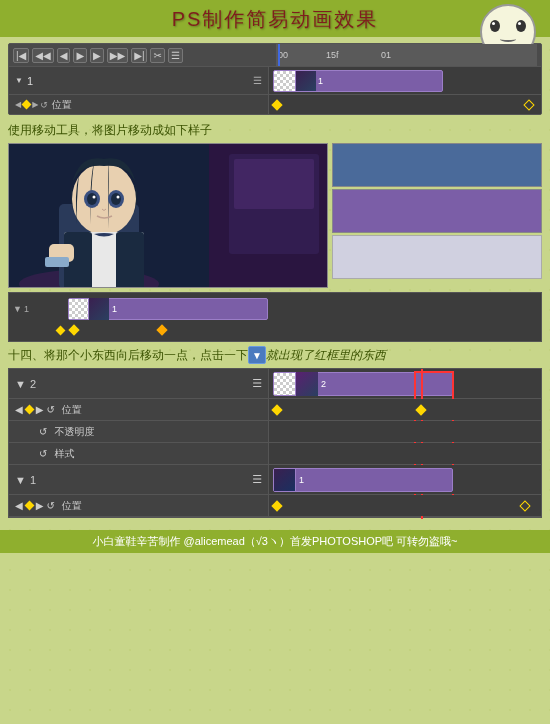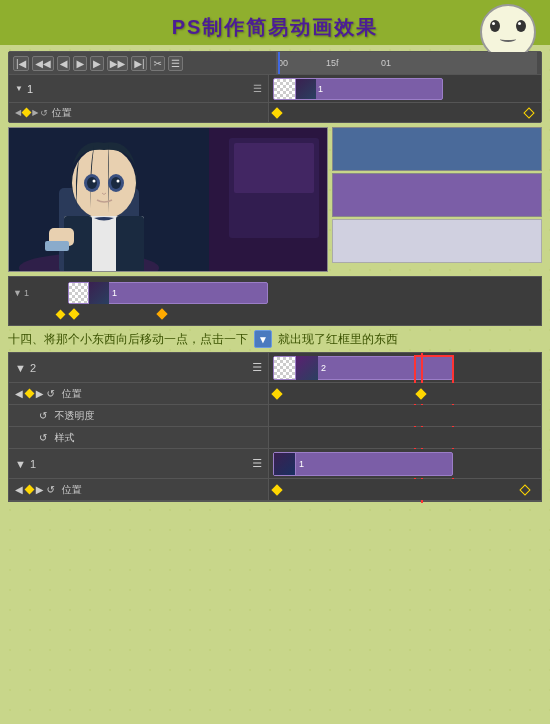--- a/index.html
+++ b/index.html
@@ -33,25 +33,24 @@
 
     
     .header {
       background-color: #8faf2e;
       text-align: center;
       padding: 6px 0 4px;
       position: relative;
     }
     .header-title {
       font-size: 20px;
-      font-weight: bold;
-      color: #4c1d95;
+      font-weight: normal;
+      color: #7f1d1d;
       text-shadow: 1px 1px 2px rgba(0,0,0,0.3);
       letter-spacing: 2px;
-      margin-top: 8px;
     }
     .header-subtitle {
       font-size: 11px;
       color: #fff;
       margin-top: 1px;
     }
     .avatar {
       position: absolute;
       right: 10px;
       top: 4px;
@@ -384,21 +383,20 @@
       position: relative;
       height: 100%;
       display: flex;
       align-items: center;
     }
 
     
     .section14-header {
       display: flex;
       align-items: center;
-      gap: 6px;
       margin: 4px 0;
     }
 
     .blue-arrow-btn {
       width: 18px;
       height: 18px;
       background: #4a7abf;
       border: 1px solid #6a9adf;
       border-radius: 2px;
       display: flex;
@@ -602,20 +600,21 @@
           </div>
           <span>位置</span>
         </div>
         <div class="kf-timeline">
           <div class="kf-point" style="left:4px;"></div>
           <div class="kf-point-empty" style="right:8px;"></div>
         </div>
       </div>
     </div>
 
+    <div class="section-text">使用移动工具，将图片移动成如下样子</div>
 
     <div class="image-preview">
       <div class="preview-main">
 
         <div class="anime-bg">
           <svg width="320" height="145" viewBox="0 0 320 145" xmlns="http://www.w3.org/2000/svg">
 
             <rect width="320" height="145" fill="#1a1030"></rect>
 
             <rect x="200" y="0" width="120" height="145" fill="#2a1540"></rect>
@@ -691,21 +690,21 @@
         <div class="small-kf-area">
           <div class="kf-point" style="left:2px;"></div>
           <div class="kf-point" style="left:90px; background:#ffaa00;"></div>
         </div>
       </div>
     </div>
 
     <div class="section14-header">
       <span class="section-text" style="margin:0;">十四、将那个小东西向后移动一点，点击一下</span>
       <div class="blue-arrow-btn">▼</div>
-      <span class="section-text" style="margin:0;">就出现了红框里的东西</span>
+      <span class="section-text" style="margin:0;font-style:italic;">就出现了红框里的东西</span>
     </div>
 
     <div class="big-timeline">
 
       <div class="big-track-row">
         <div class="big-track-left">
           <span>▼</span>
           <span style="margin-left:4px;">2</span>
           <span style="margin-left:auto;">☰</span>
         </div>
@@ -782,14 +781,17 @@
           <div class="kf-point" style="left:4px;"></div>
           <div class="kf-point-empty" style="right:12px;"></div>
         </div>
       </div>
 
     </div>
 
 
   </div>
 
+  <div class="footer">
+    <span>小白童鞋辛苦制作 @alicemead（√3ヽ）首发PHOTOSHOP吧 可转勿盗哦~</span>
+  </div>
 
 </div>
 
 </body></html>

